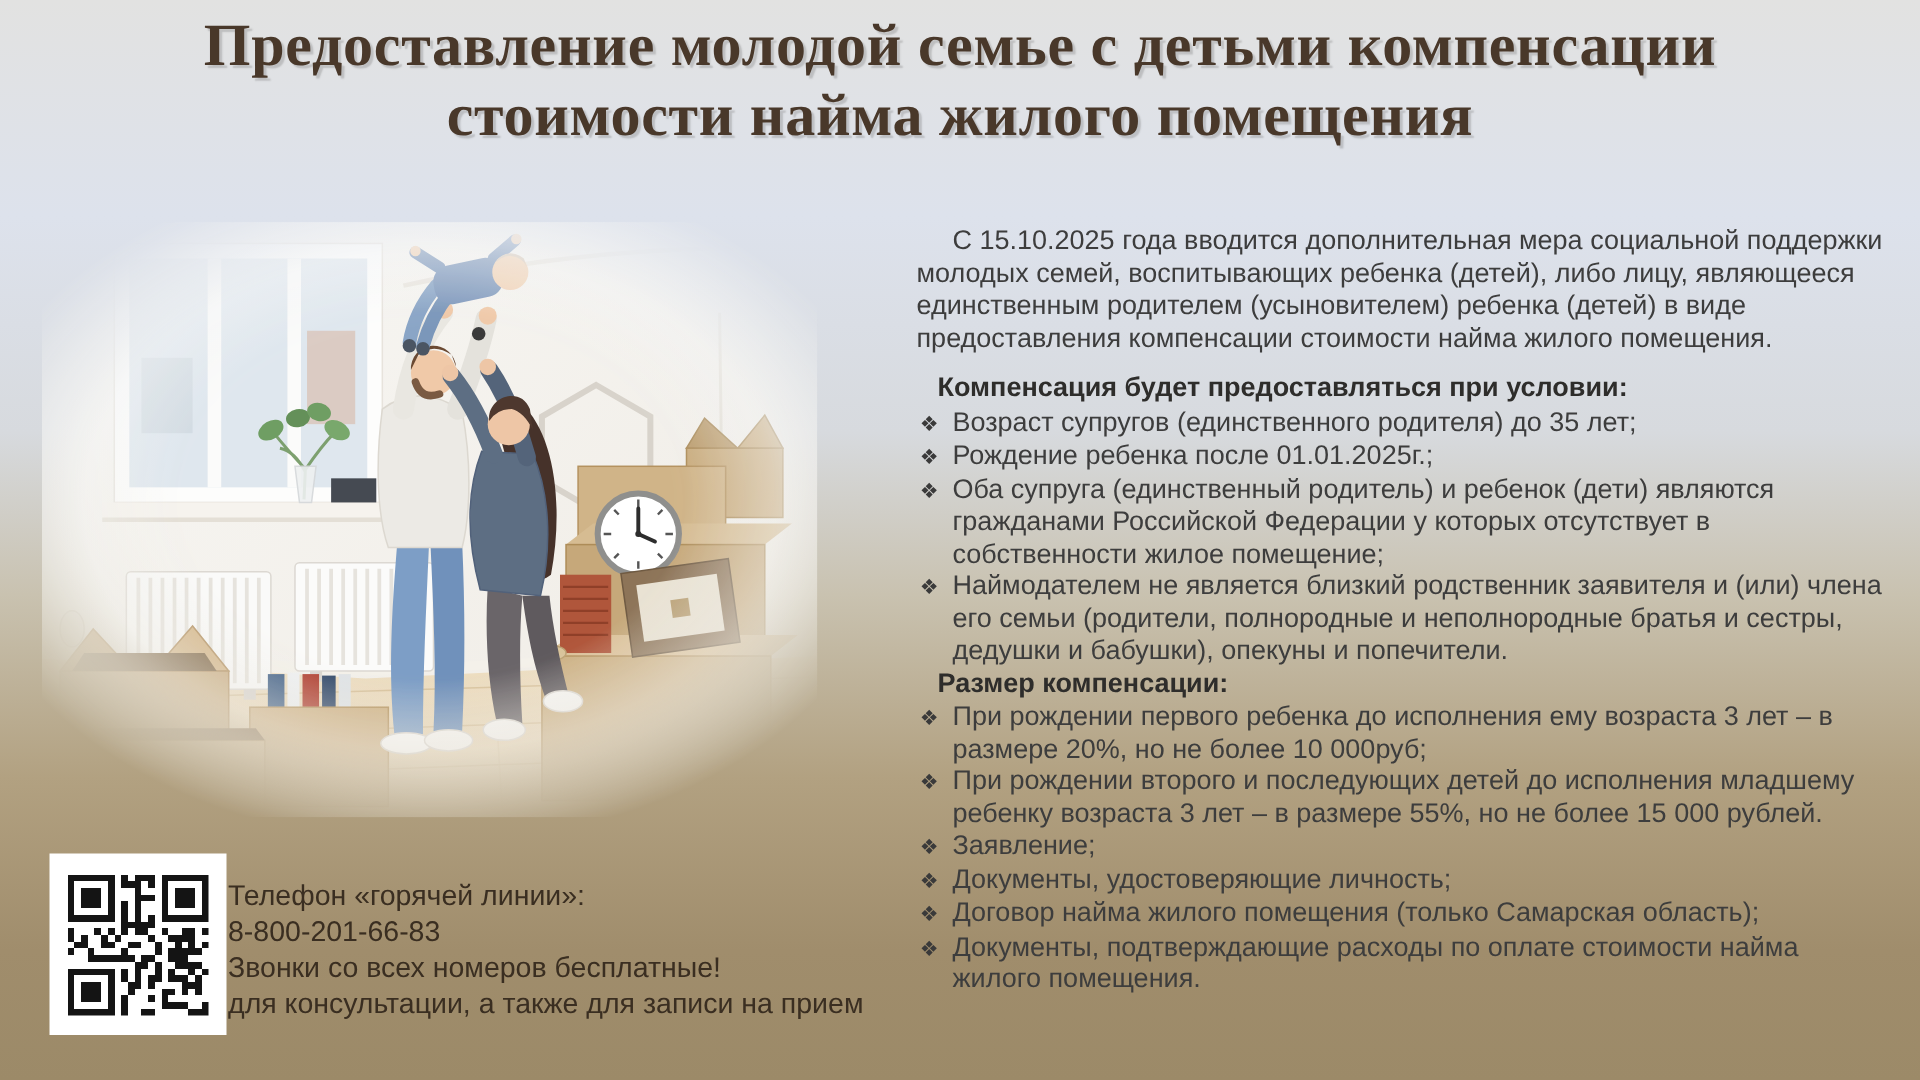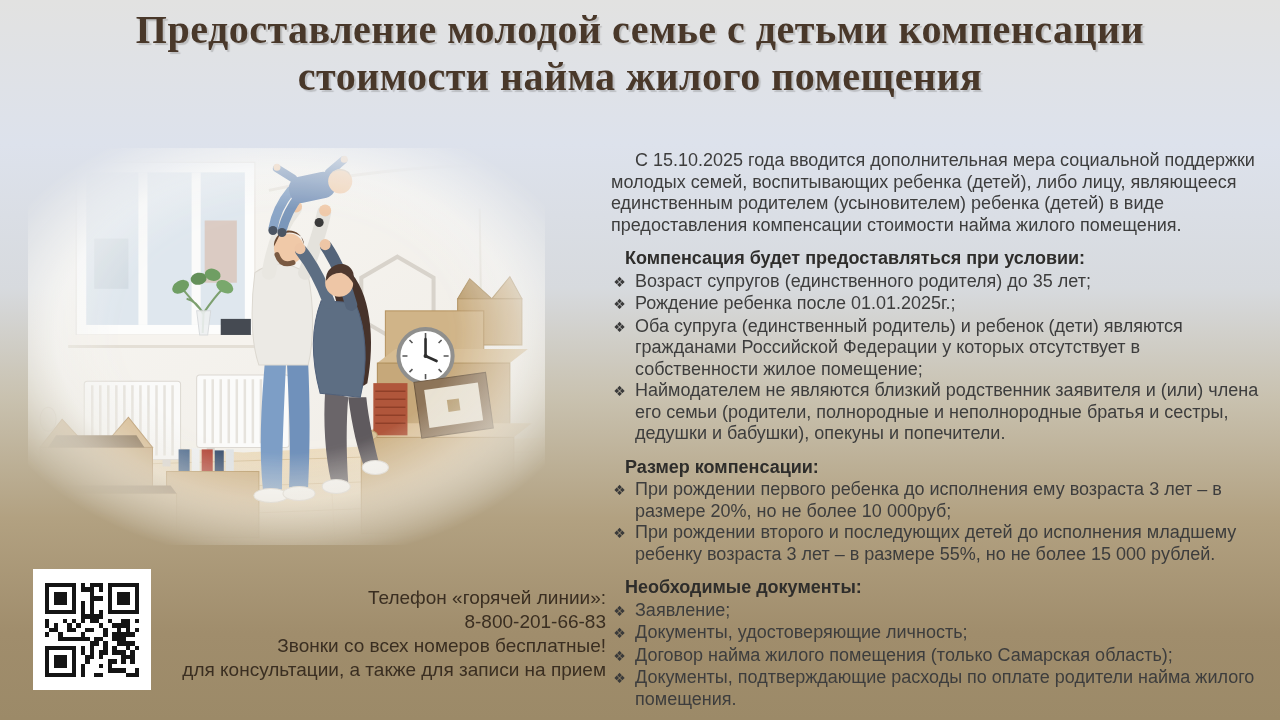--- a/index.html
+++ b/index.html
@@ -26,30 +26,30 @@
   .photo .vignette{
     position:absolute;inset:0;pointer-events:none;
     background:radial-gradient(ellipse 60% 56% at 50% 46%,rgba(255,255,255,0) 55%,rgba(252,252,250,.65) 84%,rgba(250,250,247,.95) 100%);
   }
   
   .content{
     position:absolute;left:611px;top:150px;width:648px;
     color:#3d3d3d;font-size:18px;line-height:21.5px;
   }
   .intro{margin:0 0 12px;text-indent:24px;}
-  .sec{margin-top:12px;}
+  .sec{margin-top:0;}
   .sec-head{margin:0 0 1px 14px;font-size:18px;font-weight:700;color:#2e2d2b;line-height:21.5px;}
   .blist{list-style:none;margin:0;padding:0;}
   .blist li{display:flex;gap:7px;margin:0;}
   .marker{flex:0 0 17px;text-align:center;font-size:14px;color:#3a3a3a;padding-top:1px;}
   .li-text{flex:1;}
   
   .hotline{
-    position:absolute;left:166px;top:586px;width:440px;
-    text-align:right;font-size:19px;line-height:24px;color:#3a2e21;
+    position:absolute;left:152px;top:586px;width:440px;
+    text-align:left;font-size:19px;line-height:24px;color:#3a2e21;
   }
   
   .qr{
     position:absolute;left:33px;top:569px;width:118px;height:121px;
     background:#fff;display:flex;align-items:center;justify-content:center;
   }
   .qr svg{width:94px;height:94px;shape-rendering:crispEdges;}
 </style>
 </head>
 <body>
@@ -231,57 +231,56 @@
         <li>
             <span class="marker">❖</span>
             <span class="li-text">Рождение ребенка после 01.01.2025г.;</span>
           </li>
         <li>
             <span class="marker">❖</span>
             <span class="li-text">Оба супруга (единственный родитель) и ребенок (дети) являются гражданами Российской Федерации у которых отсутствует в собственности жилое помещение;</span>
           </li>
         <li>
             <span class="marker">❖</span>
-            <span class="li-text">Наймодателем не являются близкий родственник заявителя и (или) члена его семьи (родители, полнородные и неполнородные братья и сестры, дедушки и бабушки), опекуны и попечители.</span>
+            <span class="li-text">Наймодателем не является близкий родственник заявителя и (или) члена его семьи (родители, полнородные и неполнородные братья и сестры, дедушки и бабушки), опекуны и попечители.</span>
           </li>
       </ul>
     </div>
 
     <div class="sec">
       <h2 class="sec-head">Размер компенсации:</h2>
       <ul class="blist">
         <li>
             <span class="marker">❖</span>
             <span class="li-text">При рождении первого ребенка до исполнения ему возраста 3 лет – в размере 20%, но не более 10 000руб;</span>
           </li>
         <li>
             <span class="marker">❖</span>
             <span class="li-text">При рождении второго и последующих детей до исполнения младшему ребенку возраста 3 лет – в размере 55%, но не более 15 000 рублей.</span>
           </li>
       </ul>
     </div>
 
     <div class="sec">
-      <h2 class="sec-head">Необходимые документы:</h2>
       <ul class="blist">
         <li>
             <span class="marker">❖</span>
             <span class="li-text">Заявление;</span>
           </li>
         <li>
             <span class="marker">❖</span>
             <span class="li-text">Документы, удостоверяющие личность;</span>
           </li>
         <li>
             <span class="marker">❖</span>
             <span class="li-text">Договор найма жилого помещения (только Самарская область);</span>
           </li>
         <li>
             <span class="marker">❖</span>
-            <span class="li-text">Документы, подтверждающие расходы по оплате родители найма жилого помещения.</span>
+            <span class="li-text">Документы, подтверждающие расходы по оплате стоимости найма жилого помещения.</span>
           </li>
       </ul>
     </div>
   </div>
 
   <div class="hotline">
     <div>Телефон «горячей линии»:</div>
     <div>8-800-201-66-83</div>
     <div>Звонки со всех номеров бесплатные!</div>
     <div>для консультации, а также для записи на прием</div>

